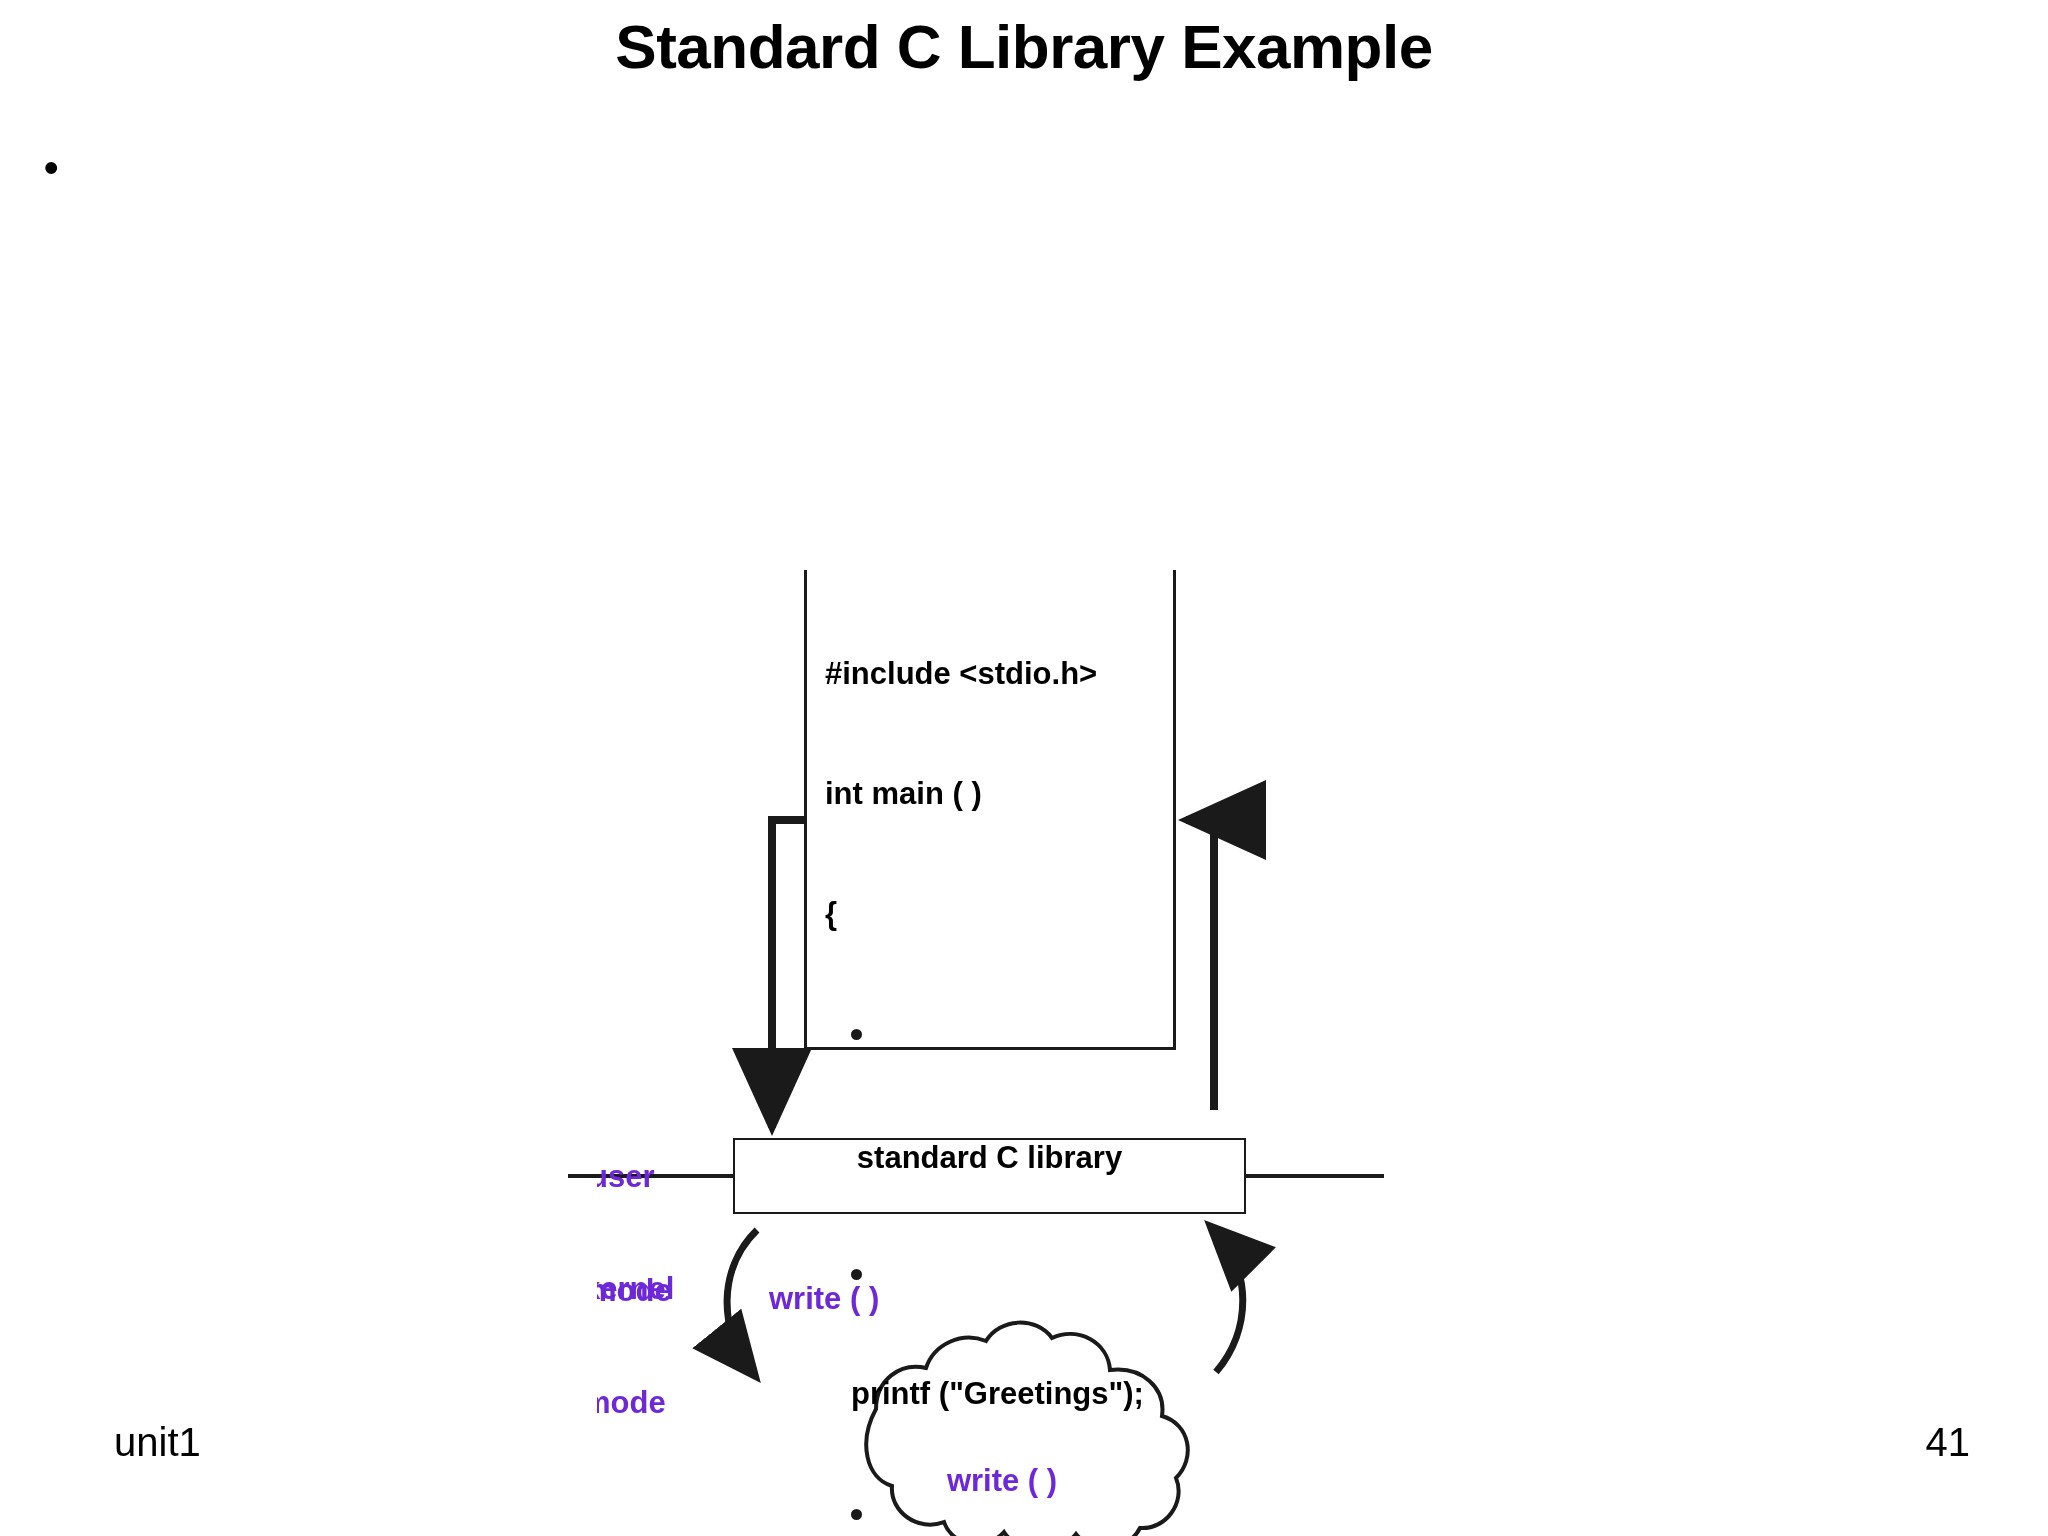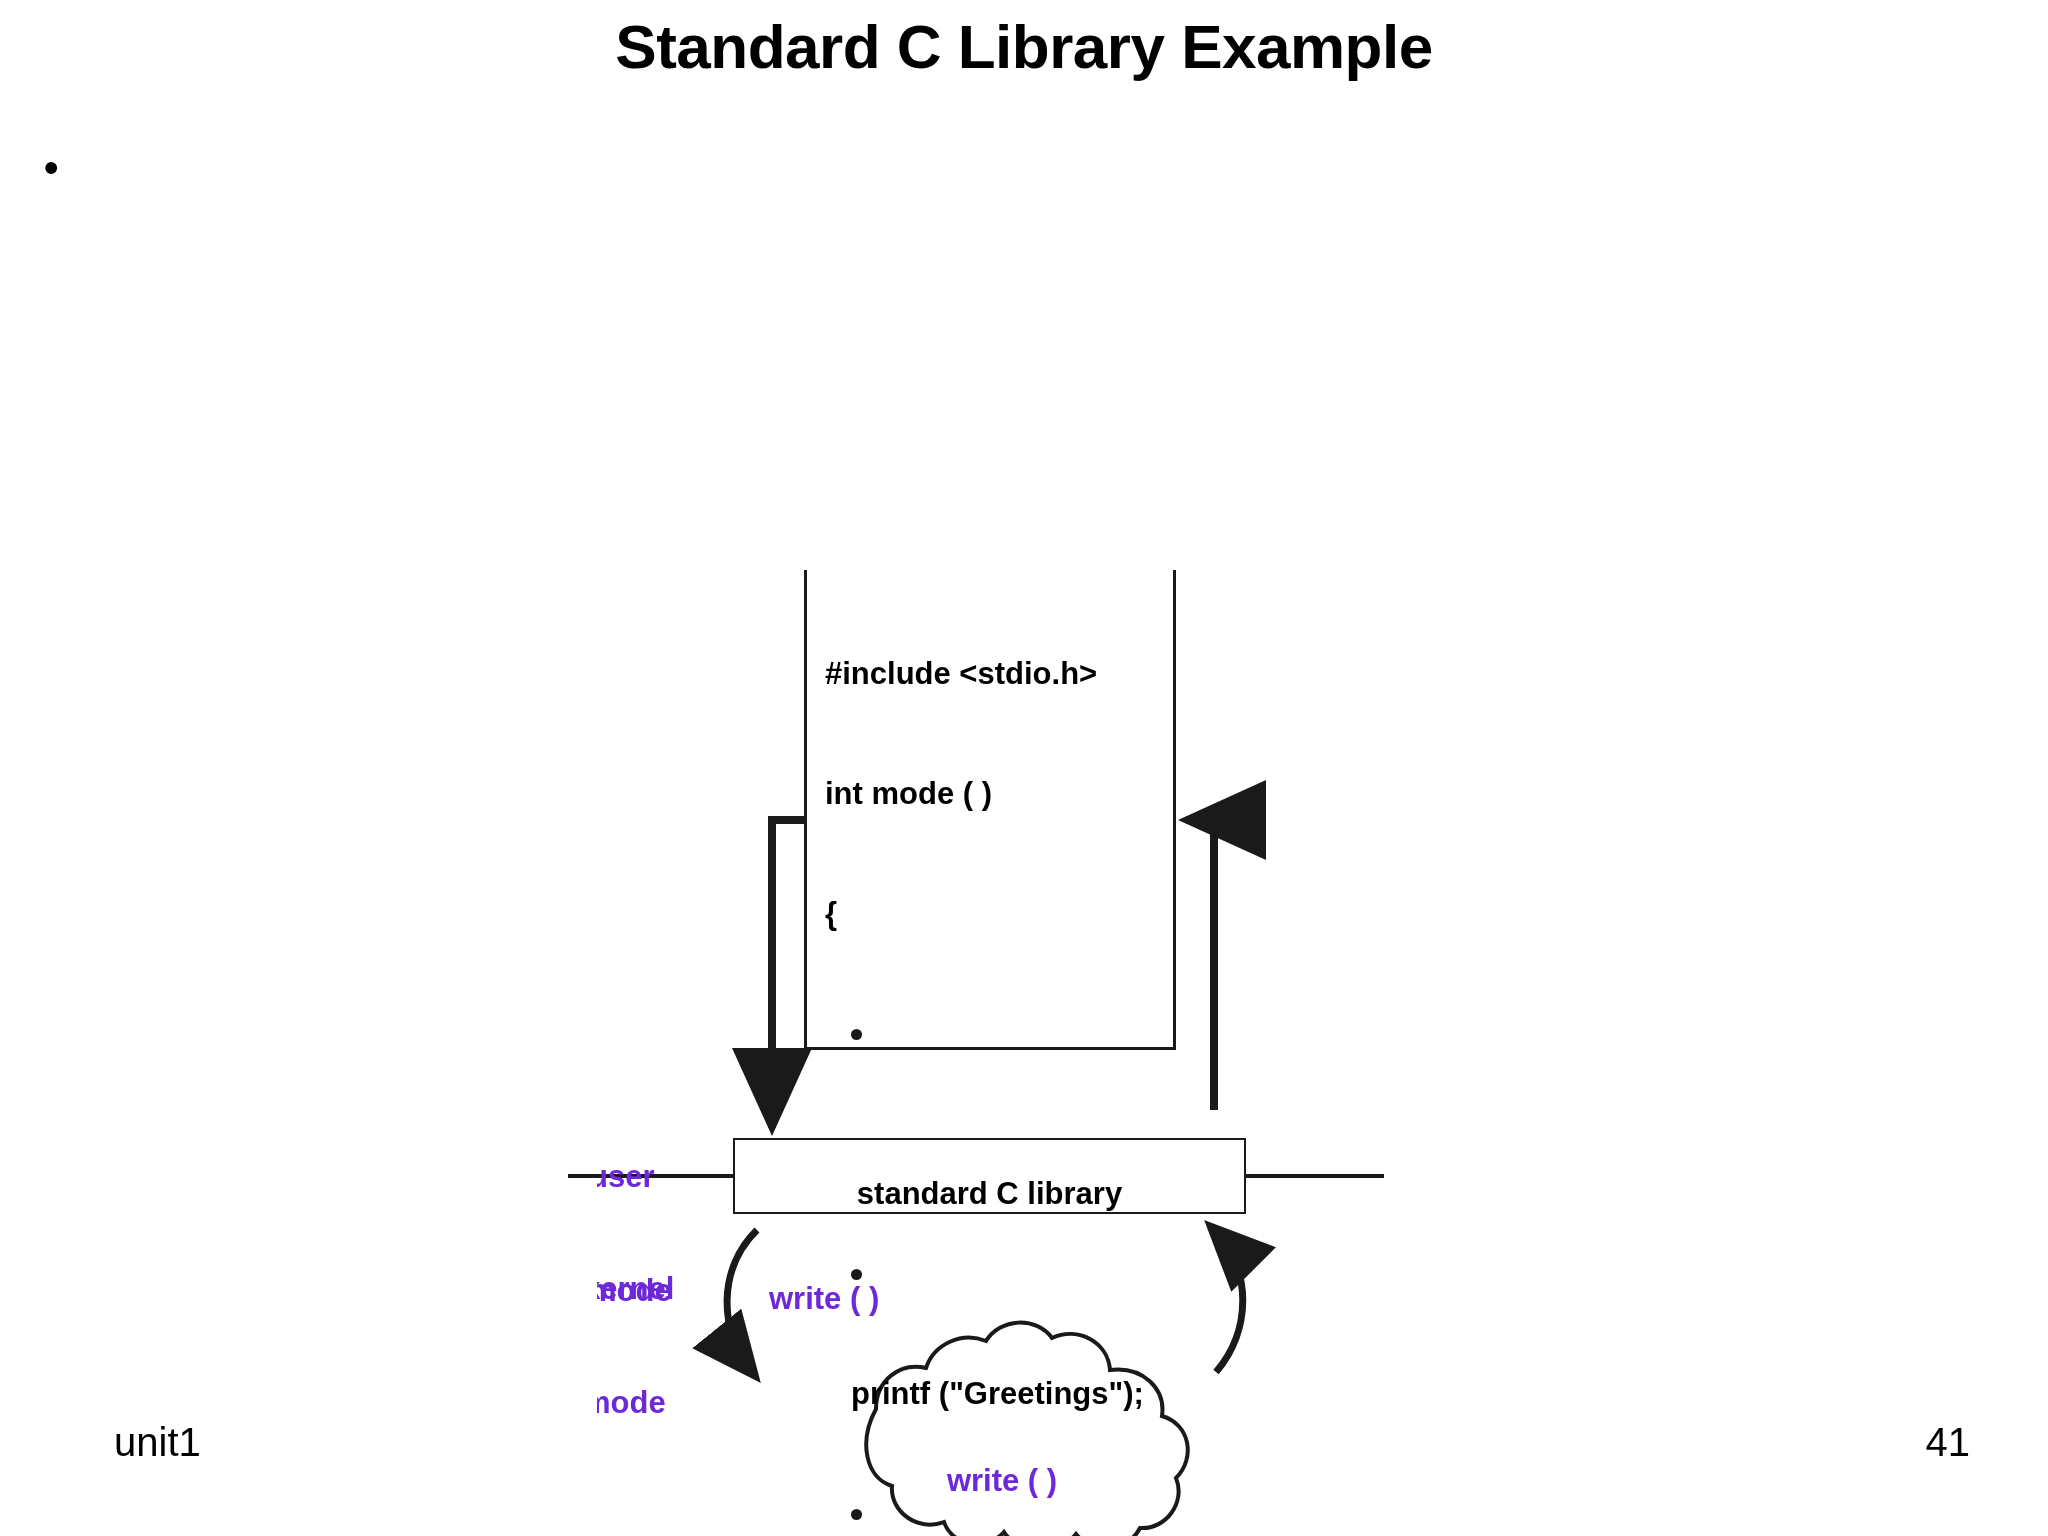--- a/index.html
+++ b/index.html
@@ -117,21 +117,21 @@
   #stdlib-box {
     position: absolute;
     left: 733px;
     top: 1138px;
     width: 513px;
     height: 76px;
     border: 2px solid #1a1a1a;
     box-sizing: border-box;
     background: #fff;
     display: flex;
-    align-items: flex-end;
+    align-items: flex-start;
     justify-content: center;
     font-size: 31px;
   }
 
   
   .mode-line {
     position: absolute;
     height: 4px;
     background: #1a1a1a;
   }
@@ -237,21 +237,21 @@
         C 986 1552, 952 1546, 944 1522
         C 918 1532, 890 1512, 892 1486
         C 866 1478, 858 1442, 876 1409
         Z" fill="#ffffff" stroke="#1a1a1a" stroke-width="4"></path>
     </g>
   </svg>
 
   <div id="code-box">
     <div id="code-lines">
       <div class="code-line">#include &lt;stdio.h&gt;</div>
-      <div class="code-line">int mode ( )</div>
+      <div class="code-line">int main ( )</div>
       <div class="code-line">{</div>
       <div class="code-dot"></div>
       <div class="code-dot"></div>
       <div class="code-dot"></div>
       <div class="code-line code-indent">printf ("Greetings");</div>
       <div class="code-dot"></div>
       
       
       
       

